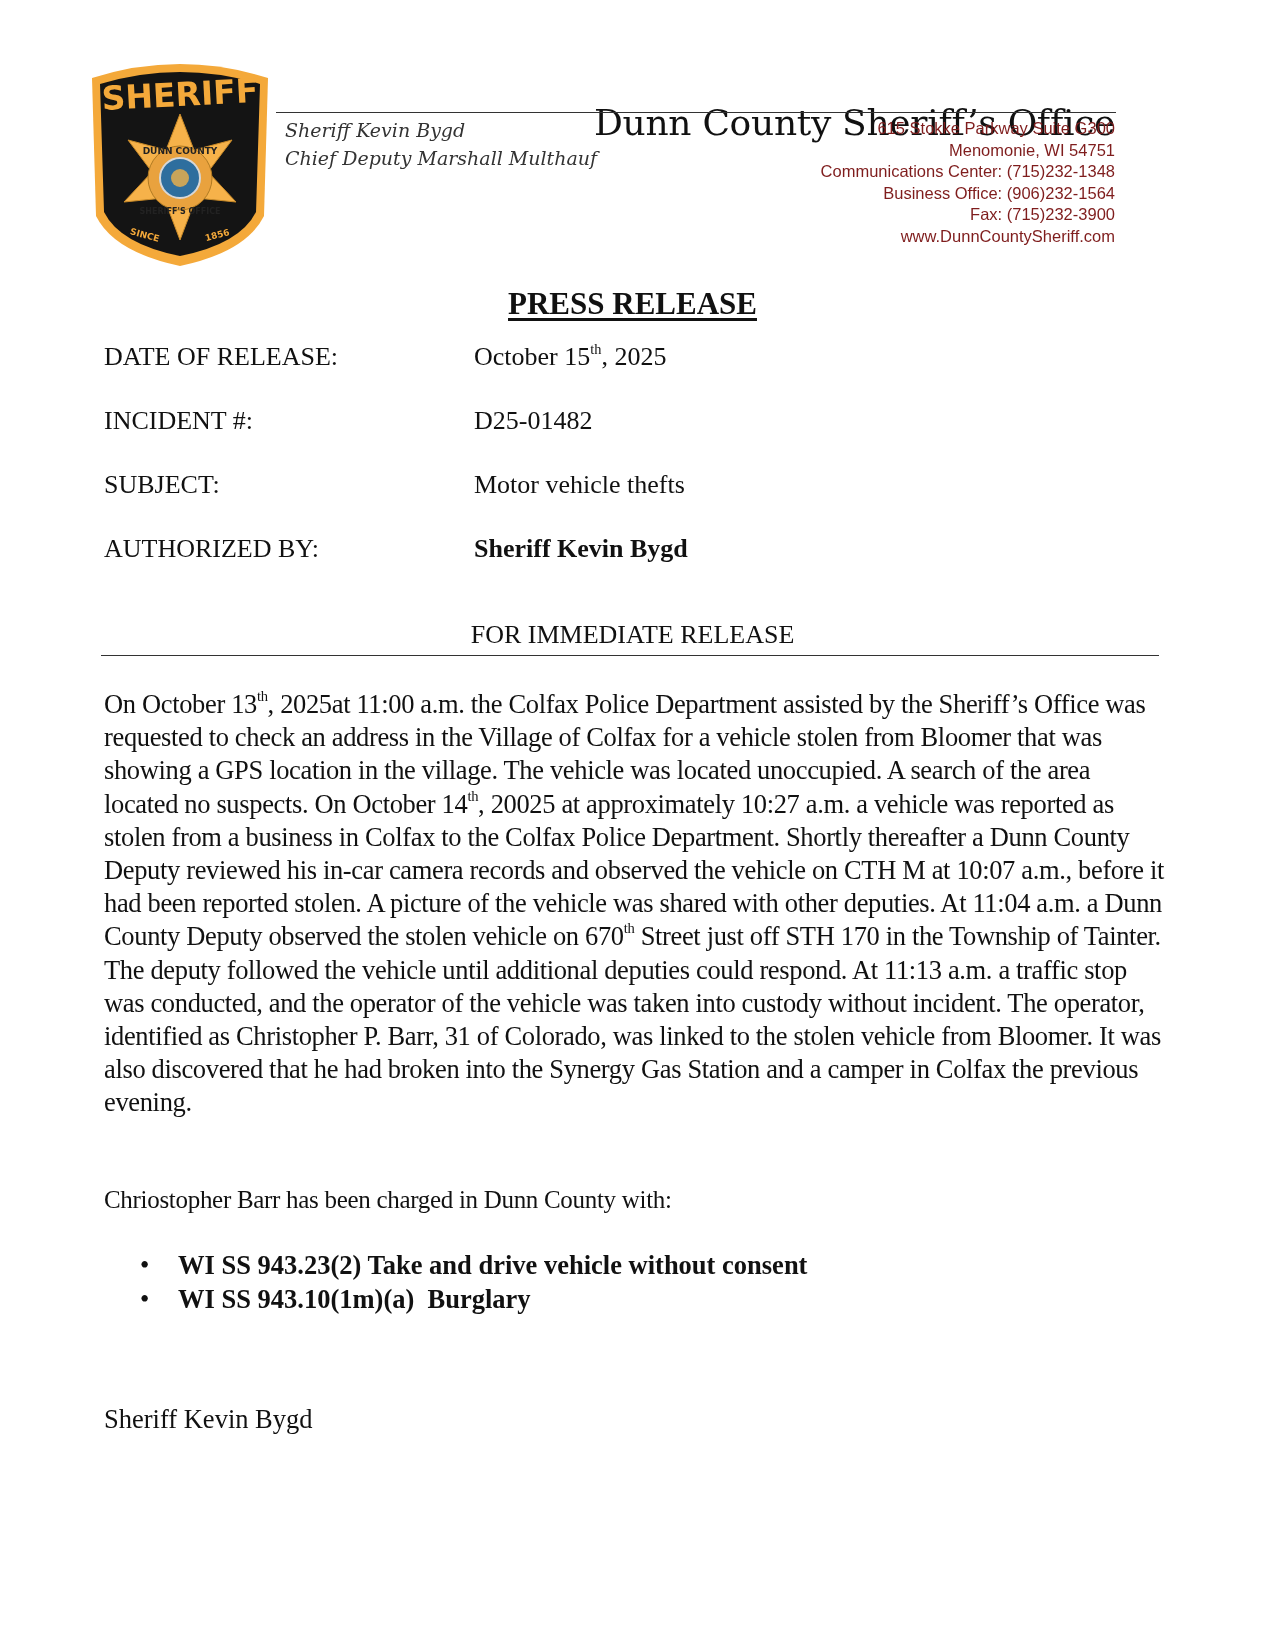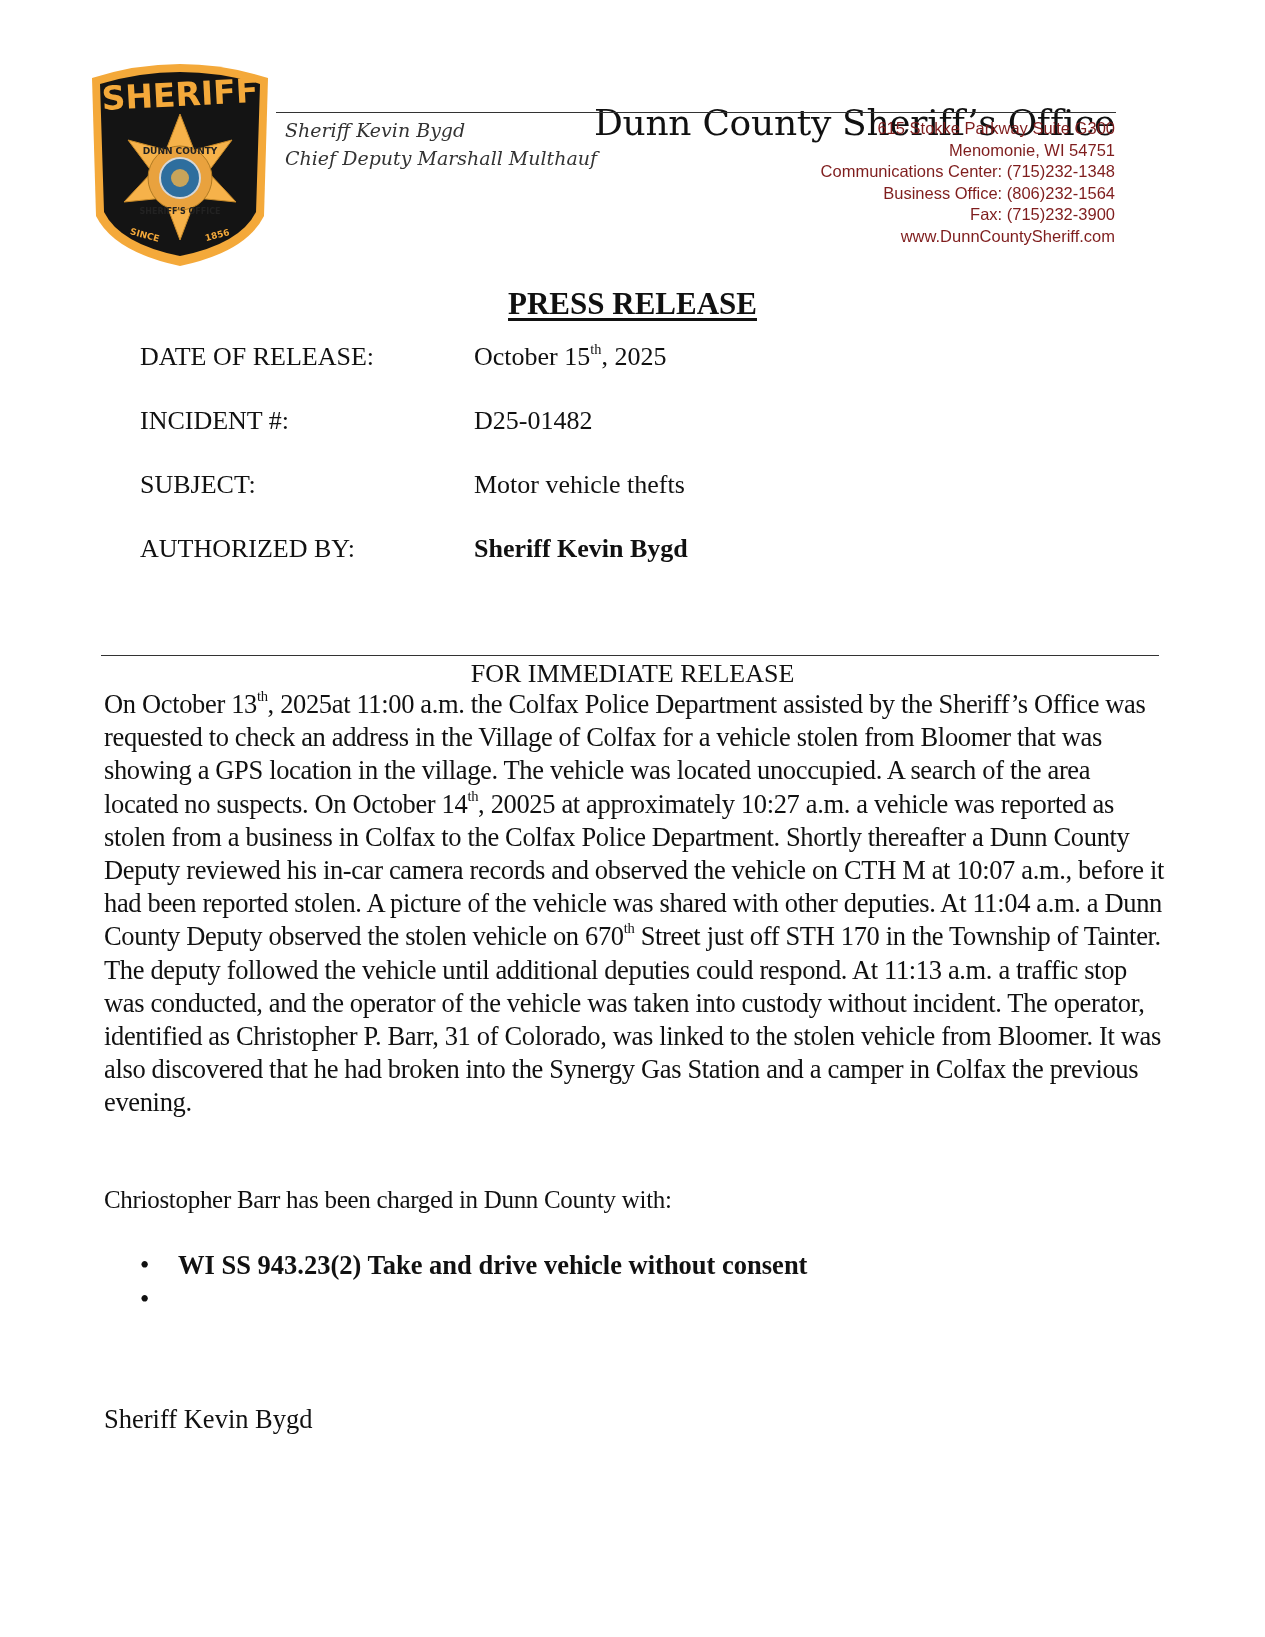--- a/index.html
+++ b/index.html
@@ -14,25 +14,25 @@
     color: #111; white-space: nowrap; letter-spacing: -0.3px; margin-top: 32px;
   }
   .header-rule { position: absolute; left: 276px; top: 112px; width: 840px; height: 1px; background: #333; }
   .staff { position: absolute; left: 285px; top: 116px; font-family: "DejaVu Serif", serif; font-style: italic; font-size: 19px; color: #333; line-height: 28px; }
   .contact { position: absolute; right: 150px; top: 118px; text-align: right; font-family: "Liberation Sans", sans-serif; font-size: 16.5px; line-height: 21.5px; color: #7f1d1d; }
   .press-title {
     position: absolute; left: 0; width: 1265px; top: 286px; text-align: center;
     font-size: 31px; font-weight: bold; text-decoration: underline; text-underline-offset: 4px;
   }
   .meta-row { position: absolute; left: 104px; font-size: 26px; }
-  .meta-label { position: absolute; left: 0; white-space: nowrap; margin-left: 36px; }
+  .meta-label { position: absolute; left: 0; white-space: nowrap; }
   .meta-value { position: absolute; left: 370px; white-space: nowrap; text-align: center; }
   .meta-value.bold { font-weight: bold; }
   sup { font-size: 0.55em; vertical-align: 0.8em; line-height: 0; }
-  .immediate { position: absolute; left: 0; width: 1265px; top: 620px; text-align: center; font-size: 26px; margin-top: 39px; }
+  .immediate { position: absolute; left: 0; width: 1265px; top: 620px; text-align: center; font-size: 26px; }
   .body-rule { position: absolute; left: 101px; top: 655px; width: 1058px; height: 1px; background: #333; }
   .body-text {
     position: absolute; left: 104px; top: 688px; width: 1060px;
     font-size: 26.5px; line-height: 33.2px; letter-spacing: -0.35px;
   }
   .charged { position: absolute; left: 104px; top: 1186px; font-size: 25px; letter-spacing: -0.3px; }
   .charges { position: absolute; left: 104px; top: 1248px; margin: 0; padding: 0; list-style: none; font-size: 26.5px; font-weight: bold; line-height: 34px; }
   .charges li { position: relative; padding-left: 74px; white-space: pre; }
   .bullet { position: absolute; left: 36px; font-weight: normal; }
   .signature { position: absolute; left: 104px; top: 1404px; font-size: 26.5px; }
@@ -59,21 +59,21 @@
 
 <div class="staff">
   <div>Sheriff Kevin Bygd</div>
   <div>Chief Deputy Marshall Multhauf</div>
 </div>
 
 <div class="contact">
   <div>615 Stokke Parkway Suite G300</div>
   <div>Menomonie, WI 54751</div>
   <div>Communications Center:  (715)232-1348</div>
-  <div>Business Office:  (806)232-1564</div>
+  <div>Business Office:  (906)232-1564</div>
   <div>Fax:  (715)232-3900</div>
   <div>www.DunnCountySheriff.com</div>
 </div>
 
 <div class="press-title">PRESS RELEASE</div>
 
 <div class="meta-row" style="top:342px">
   <span class="meta-label">DATE OF RELEASE:</span>
   <span class="meta-value"><span>October 15</span><sup>th</sup><span>, 2025</span></span>
 </div>
@@ -92,16 +92,16 @@
 
 <div class="immediate">FOR IMMEDIATE RELEASE</div>
 <div class="body-rule"></div>
 
 <p class="body-text" style="margin:0"><span>On October 13</span><sup>th</sup><span>, 2025at 11:00 a.m. the Colfax Police Department assisted by the Sheriff’s Office was requested to check an address in the Village of Colfax for a vehicle stolen from Bloomer that was showing a GPS location in the village. The vehicle was located unoccupied. A search of the area located no suspects. On October 14</span><sup>th</sup><span>, 20025 at approximately 10:27 a.m. a vehicle was reported as stolen from a business in Colfax to the Colfax Police Department. Shortly thereafter a Dunn County Deputy reviewed his in-car camera records and observed the vehicle on CTH M at 10:07 a.m., before it had been reported stolen. A picture of the vehicle was shared with other deputies. At 11:04 a.m. a Dunn County Deputy observed the stolen vehicle on 670</span><sup>th</sup><span> Street just off STH 170 in the Township of Tainter. The deputy followed the vehicle until additional deputies could respond. At 11:13 a.m. a traffic stop was conducted, and the operator of the vehicle was taken into custody without incident. The operator, identified as Christopher P. Barr, 31 of Colorado, was linked to the stolen vehicle from Bloomer. It was also discovered that he had broken into the Synergy Gas Station and a camper in Colfax the previous evening.</span></p>
 
 <div class="charged">Chriostopher Barr has been charged in Dunn County with:</div>
 
 <ul class="charges">
   <li><span class="bullet">•</span><span>WI SS 943.23(2) Take and drive vehicle without consent</span></li>
-  <li><span class="bullet">•</span></li>
+  <li><span class="bullet">•</span><span>WI SS 943.10(1m)(a)  Burglary</span></li>
 </ul>
 
 <div class="signature">Sheriff Kevin Bygd</div>
 
 </body></html>

